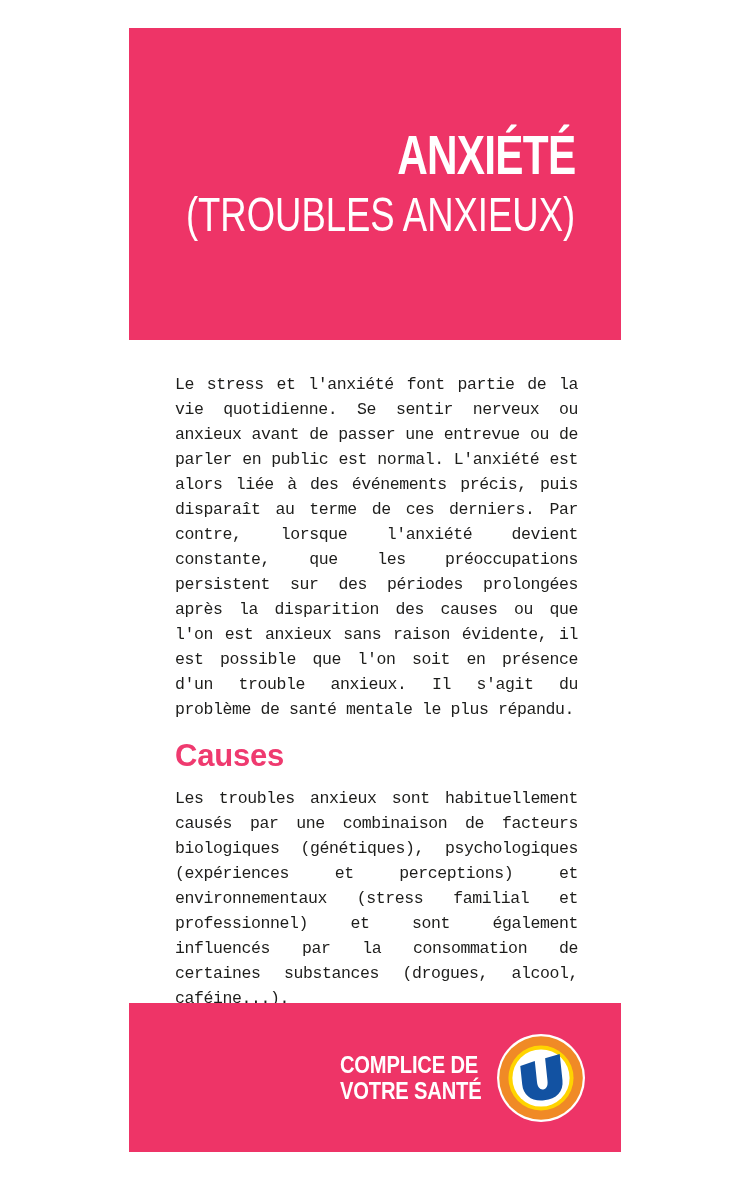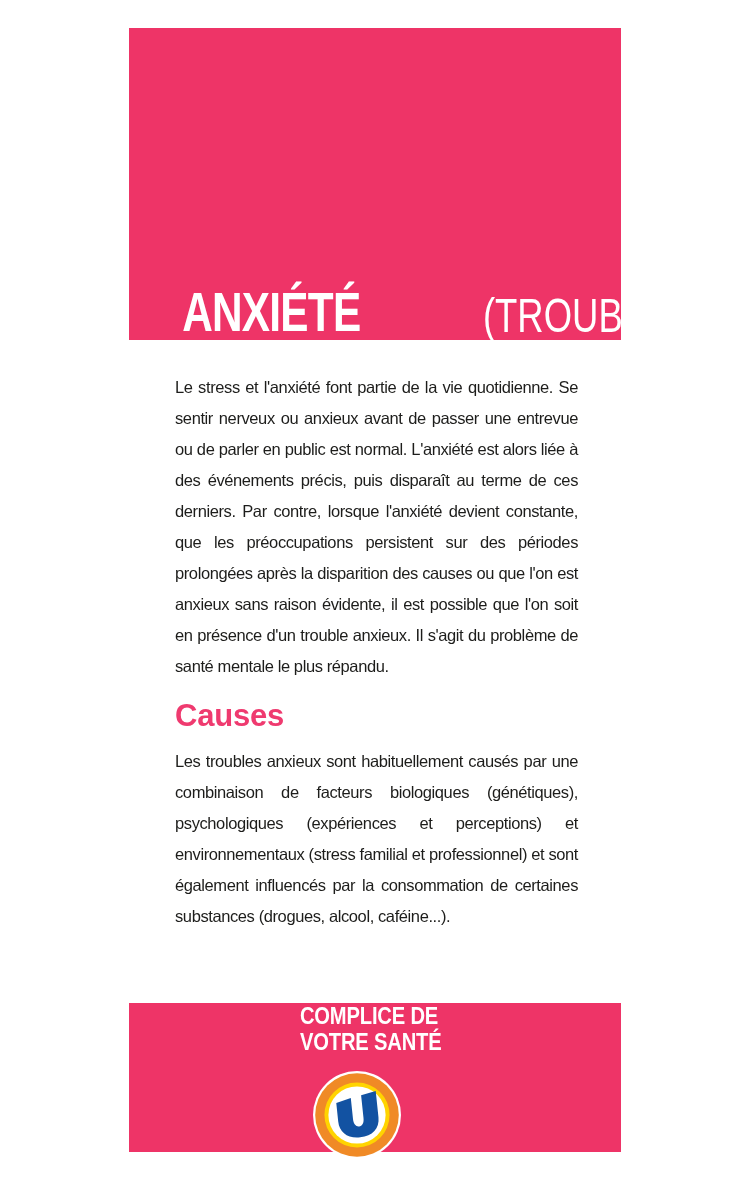--- a/index.html
+++ b/index.html
@@ -18,21 +18,21 @@
     width:750px;height:1200px;
     background:#fff;
     font-family:"Liberation Sans",sans-serif;
     overflow:hidden;
   }
   
   .header-banner{
     position:absolute;left:129px;top:28px;
     width:492px;height:312px;
     background:var(--pink);
-    display:flex;flex-direction:row;align-items:flex-end;
+    display:flex;flex-direction:column;align-items:flex-end;
     padding:100px 46px 0 0;
   }
   .title{
     color:#fff;
     font-size:55px;font-weight:700;
     line-height:1;letter-spacing:-1px;
     transform:scaleX(0.77);transform-origin:right top;
     white-space:nowrap;
   }
   .subtitle{
@@ -42,37 +42,37 @@
     margin-top:8px;
     transform:scaleX(0.76);transform-origin:right top;
     white-space:nowrap;
   }
   
   .content{
     position:absolute;left:175px;top:372px;width:403px;
   }
   .para{
     color:var(--body-text);
-    font-size:16.5px;line-height:31px;letter-spacing:-0.4px;
+    font-size:16.5px;line-height:25px;letter-spacing:-0.4px;
     text-align:justify;
+    font-family:Liberation Mono, monospace;
   }
   .causes{
     color:var(--heading-pink);
     font-size:31px;font-weight:700;letter-spacing:-0.2px;
     margin:16px 0 12px 0;
   }
   
   .footer-banner{
     position:absolute;left:129px;top:1003px;
     width:492px;height:149px;
     background:var(--pink);
-    display:flex;align-items:center;
+    display:flex;align-items:center;justify-content:flex-end;
     gap:16px;
     padding-right:36px;
-    flex-direction:column;
   }
   .tagline{
     display:flex;flex-direction:column;
     color:#fff;
     font-size:24px;font-weight:700;line-height:26px;letter-spacing:-0.2px;
     text-align:left;white-space:nowrap;
     transform:scaleX(0.84);transform-origin:right center;
   }
   .logo{display:block;width:88px;height:88px;flex:0 0 88px;}
   .logo svg{display:block;width:88px;height:88px;}

